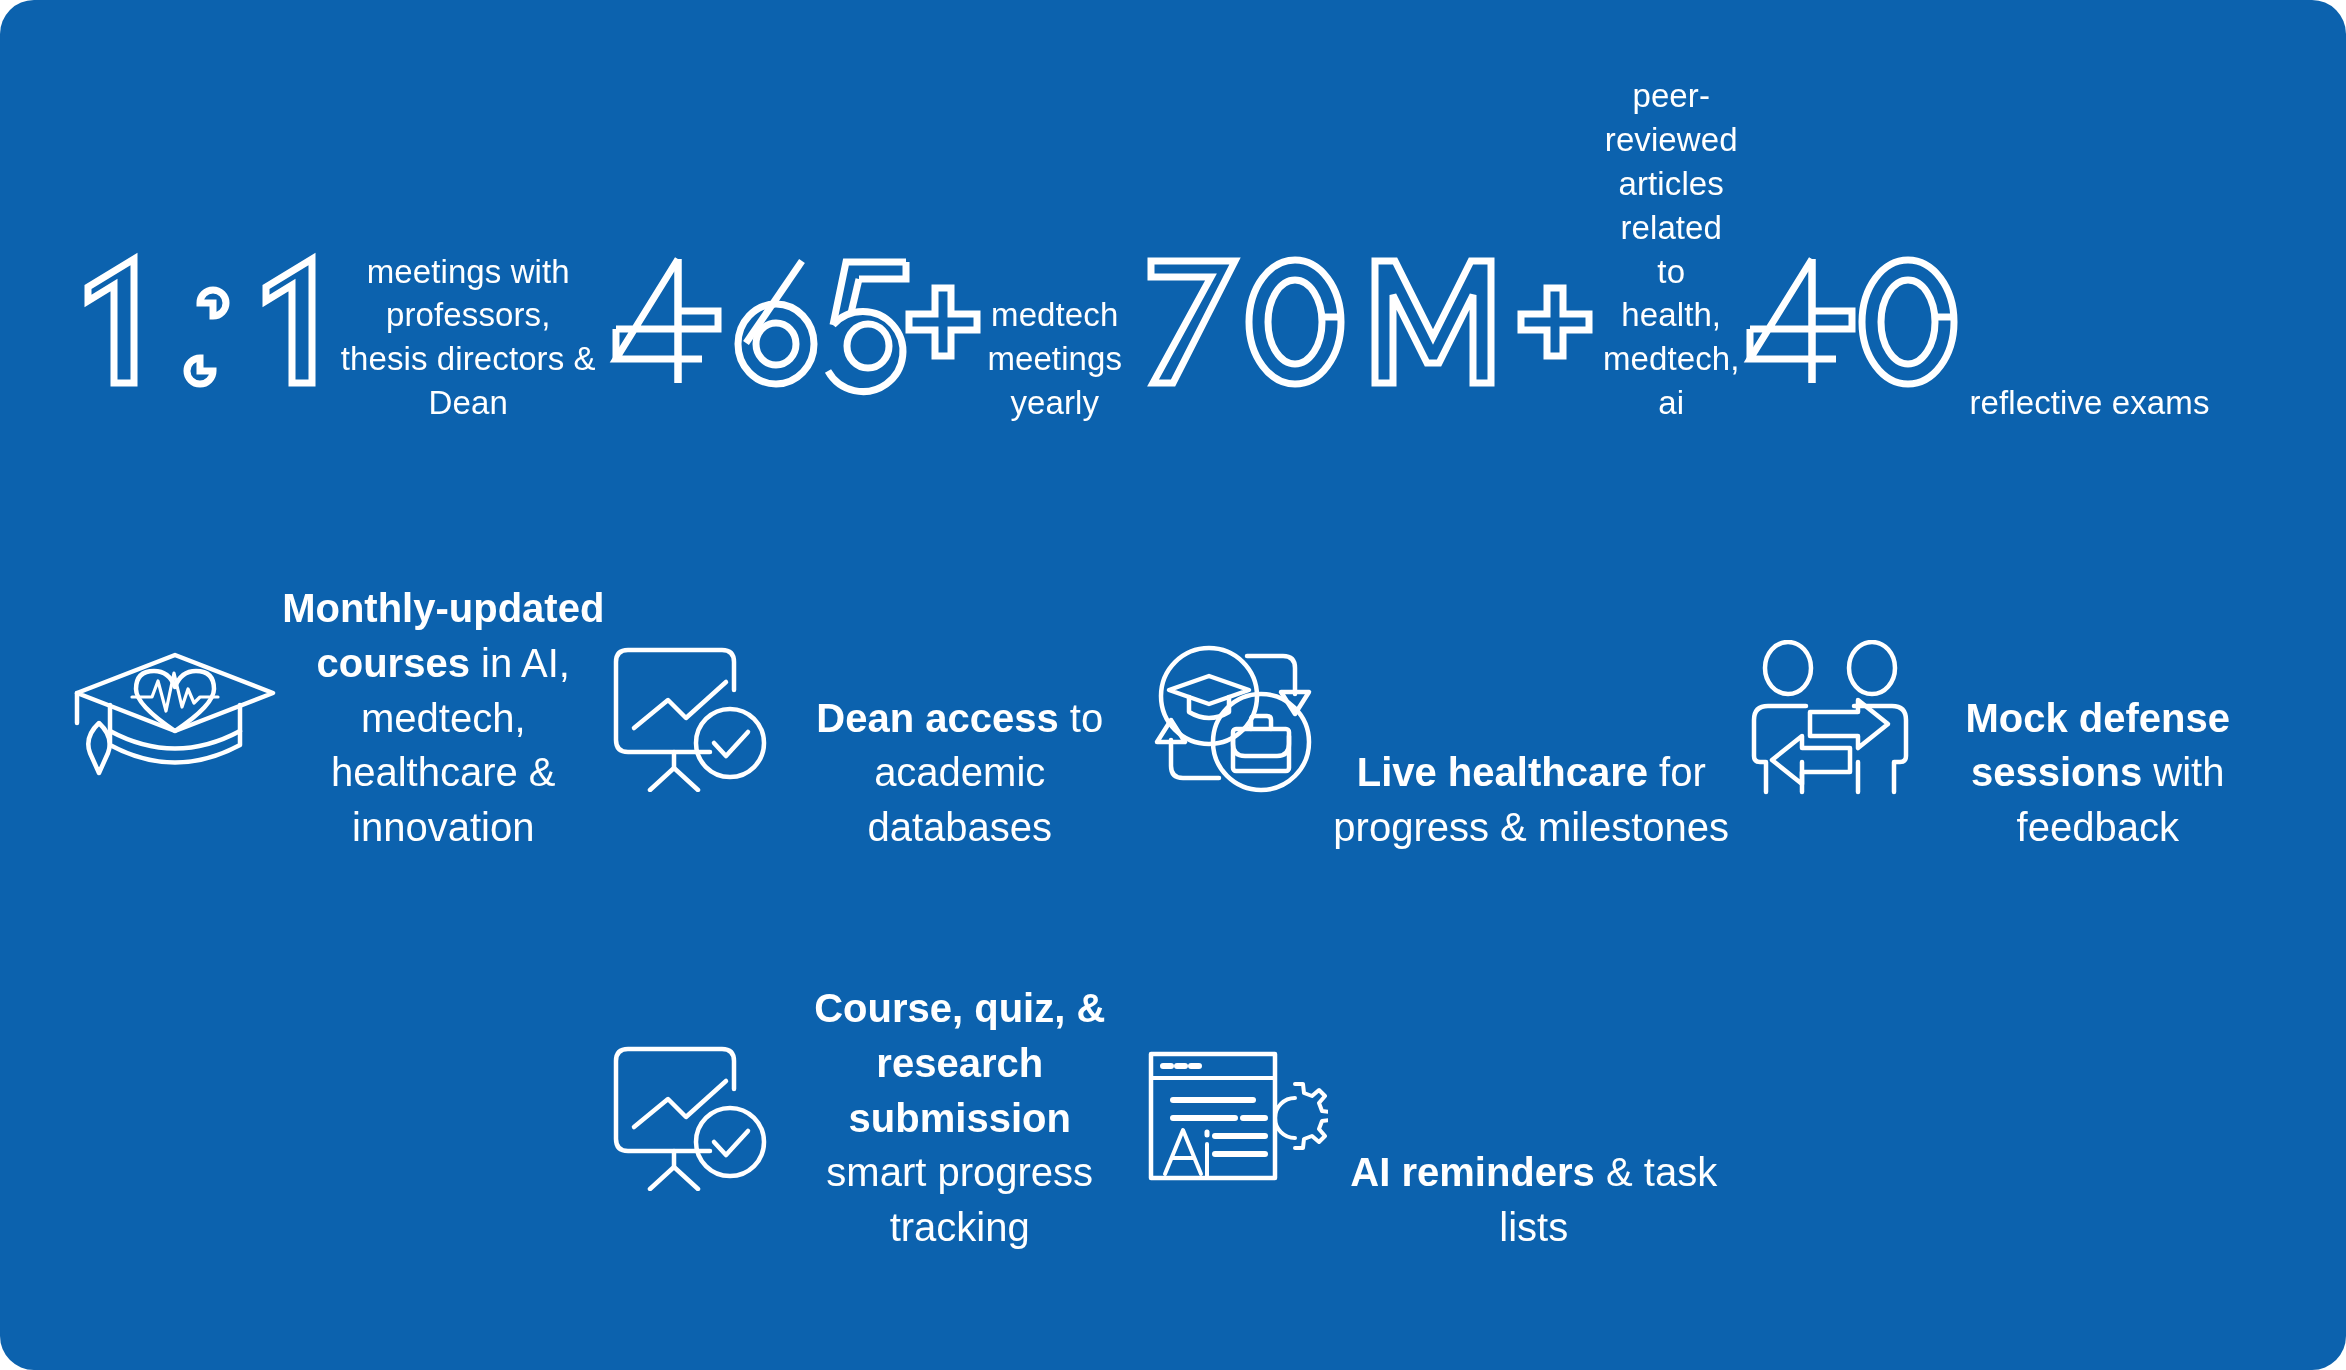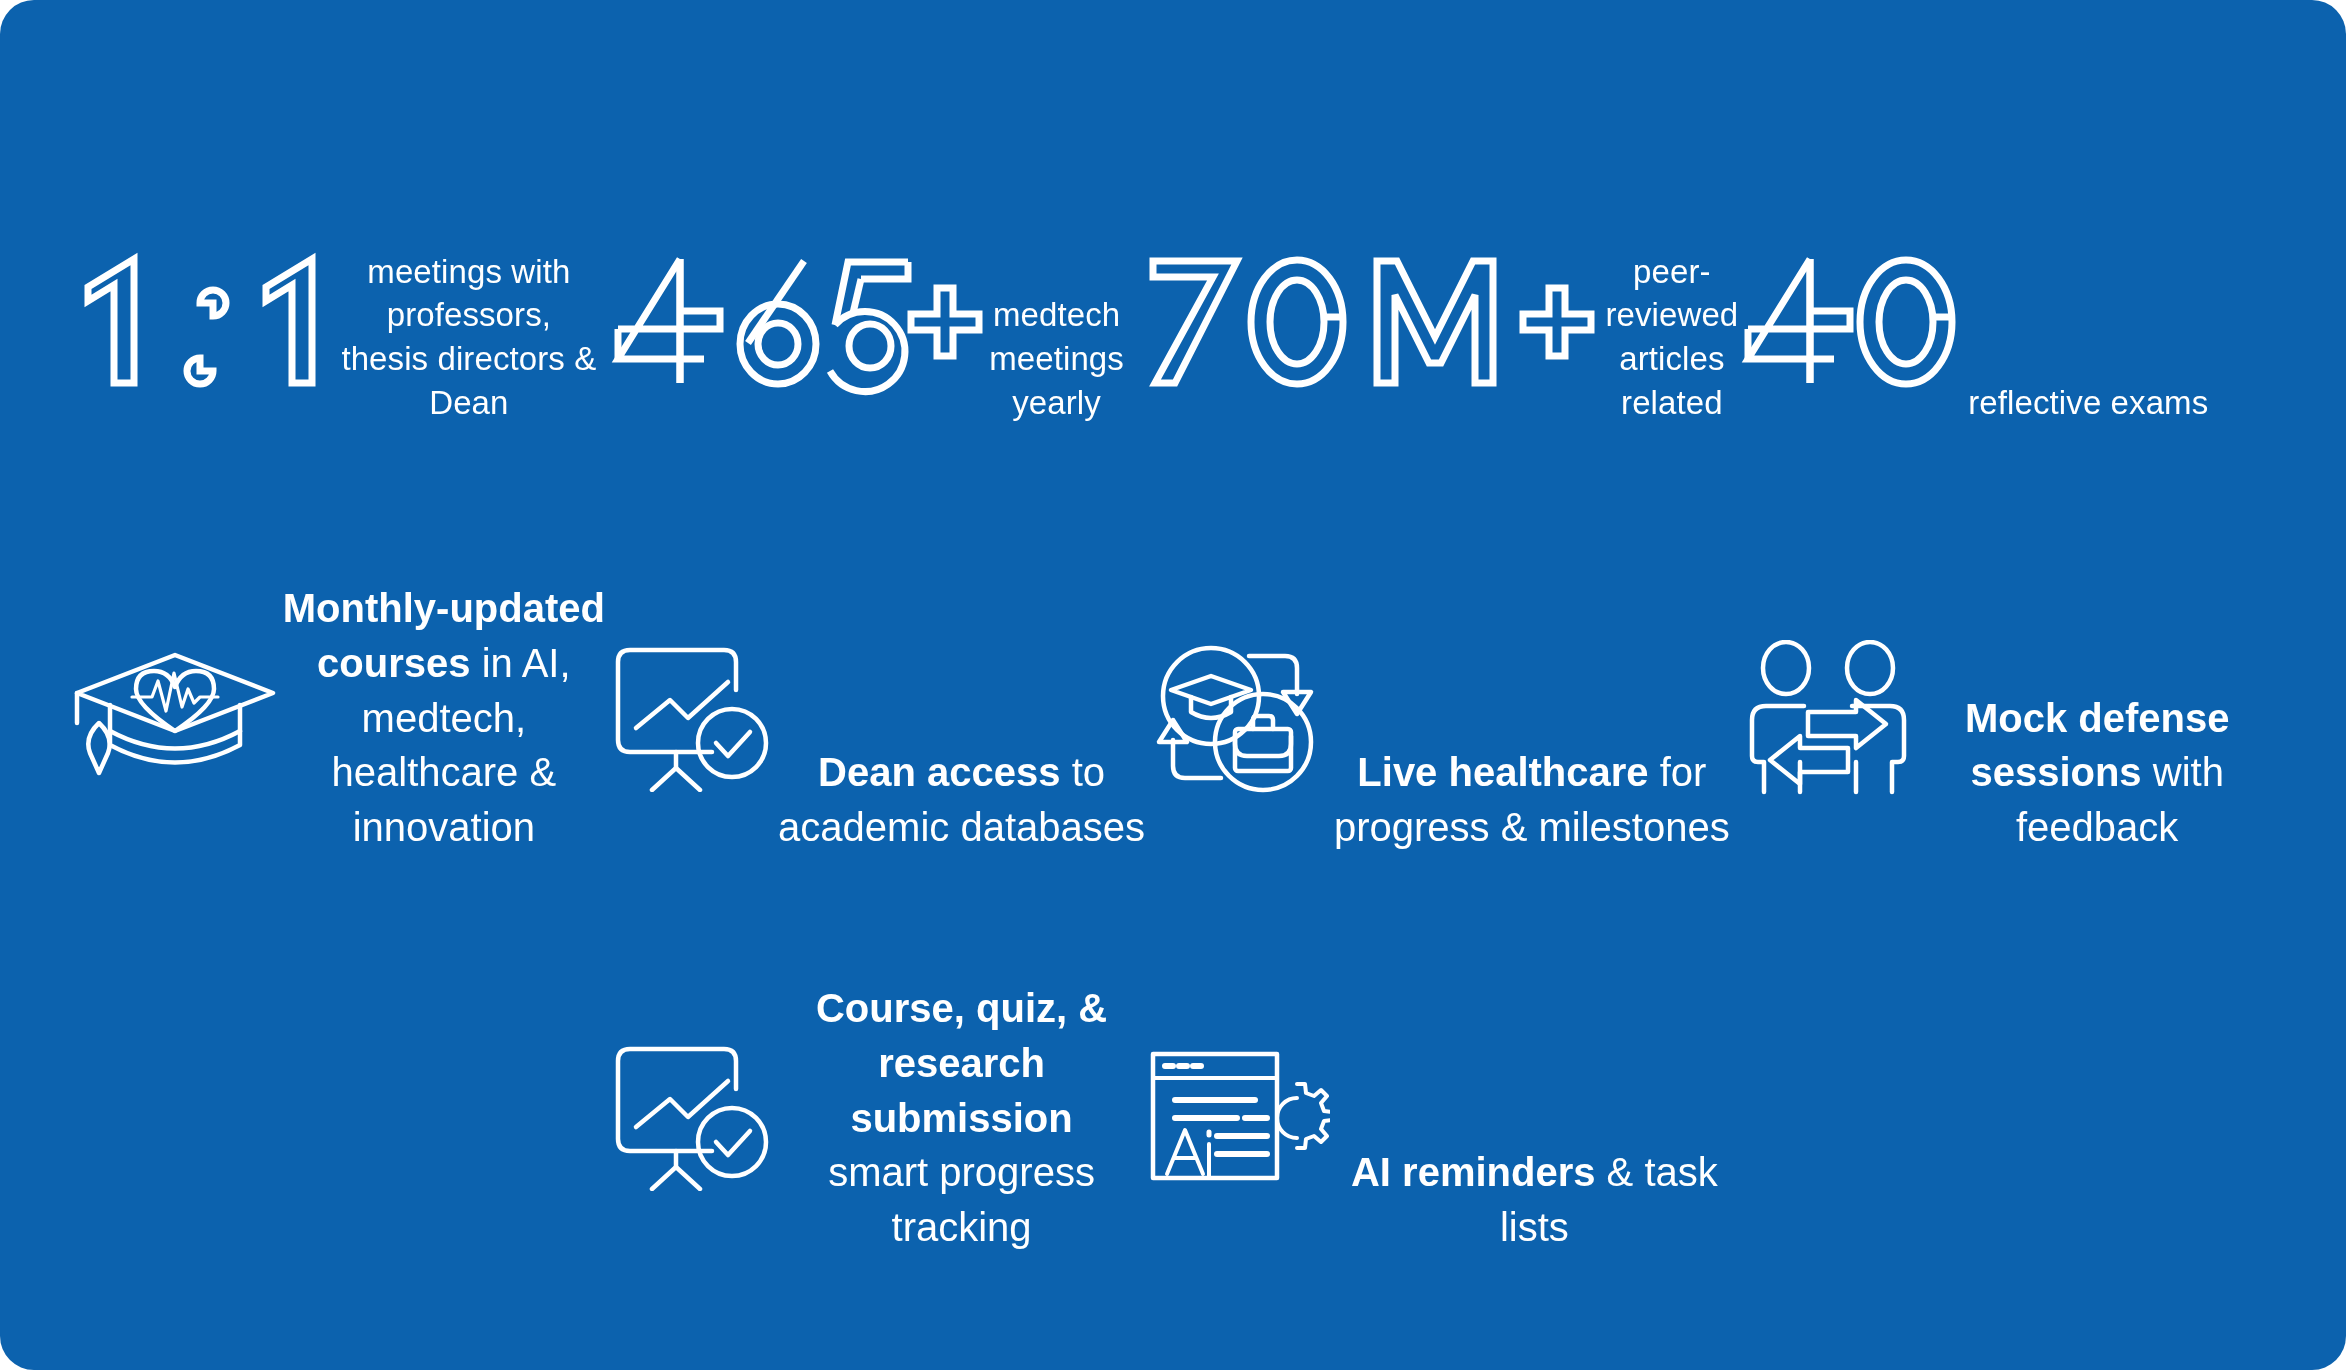--- a/index.html
+++ b/index.html
@@ -144,20 +144,21 @@
           <ellipse cx="152" cy="71" rx="27" ry="42"></ellipse>
           <path d="M178 66 L198 66" stroke-width="7"></path>
 
           <path d="M232 132 L232 10 L252 10 L290 86 L328 10 L348 10 L348 132 L330 132 L330 44 L296 112 L284 112 L250 44 L250 132 Z"></path>
 
           <path d="M404 37 L420 37 L420 63 L446 63 L446 79 L420 79 L420 105 L404 105 L404 79 L378 79 L378 63 L404 63 Z"></path>
         </svg>
       </div>
       <div class="stat-caption">
         <div>peer-reviewed articles related</div>
+        <div>to health, medtech, ai</div>
       </div>
     </div>
 
     <div class="cell">
       <div class="stat-number">
         <svg width="230" height="140" viewBox="0 0 230 140" fill="none" stroke="#ffffff" stroke-width="7">
 
           <path d="M72 8 L10 108 L96 108 M72 8 L72 132 M72 60 L112 60 L112 78 L10 78"></path>
           <path d="M72 8 L72 132"></path>
           <path d="M10 108 L10 78"></path>

